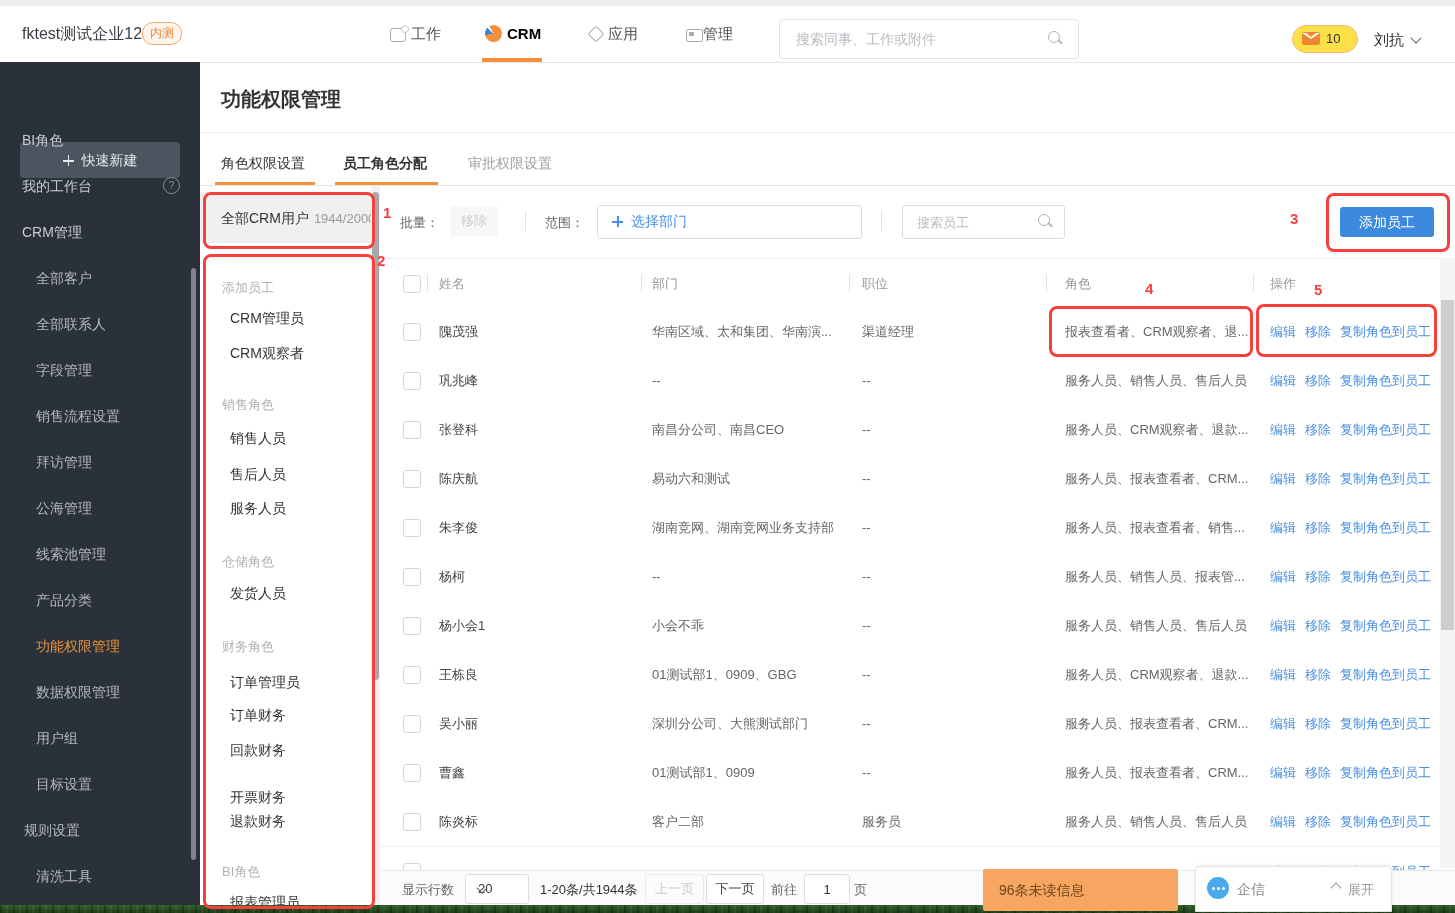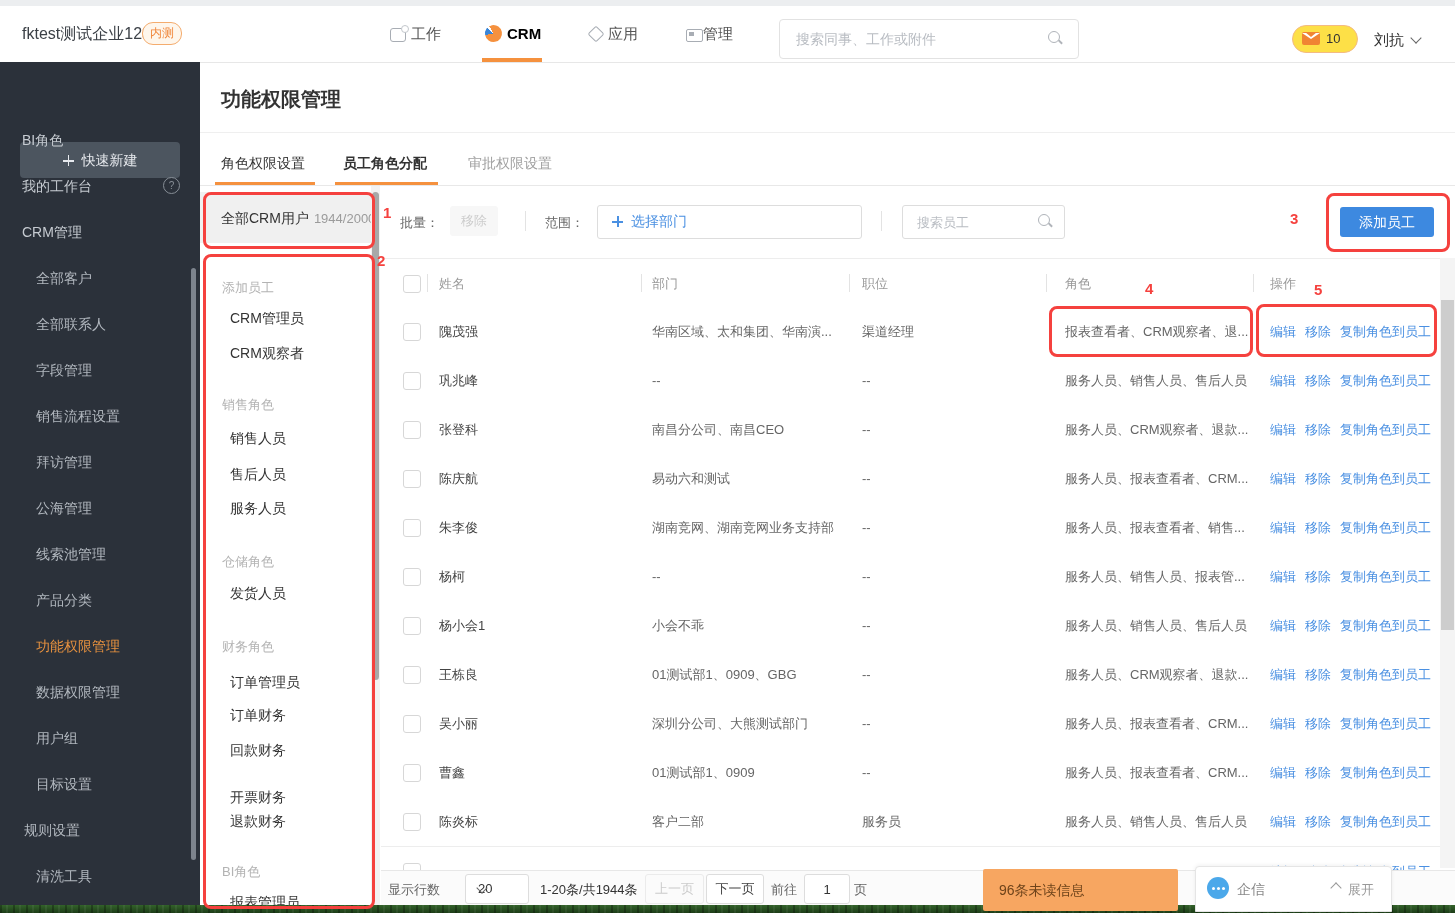--- a/index.html
+++ b/index.html
@@ -341,21 +341,21 @@
     <span class="c-name"></span>
     <span class="c-dept"></span>
     <span class="c-title"></span>
     <span class="c-role"></span>
     <span class="c-ops"><a>编辑</a><a>移除</a><a>复制角色到员工</a></span>
   </div>
   <div class="tbl-track"></div>
   <div class="tbl-thumb"></div>
 
   <div class="footer">
-    <span class="ft-label" style="left:7px;">显示行数</span>
+    <span class="ft-label" style="left:21px;">显示行数</span>
     <div class="rowselect">
       <span>20</span>
       <span class="chev-down" style="right:10px;top:9px;"></span>
     </div>
     <span class="ft-label ft-dark" style="left:159px;">1-20条/共1944条</span>
     <div class="pg-btn pg-prev">上一页</div>
     <div class="pg-btn pg-next">下一页</div>
     <span class="ft-label" style="left:390px;">前往</span>
     <input class="pg-input" type="text" value="1" style="">
     <span class="ft-label" style="left:473px;">页</span>

